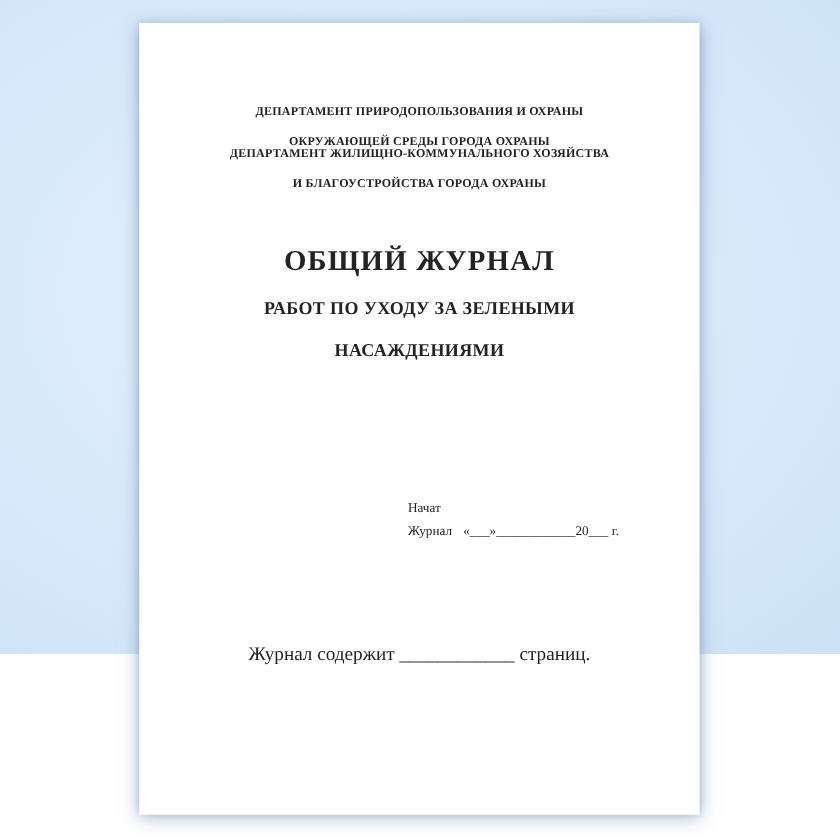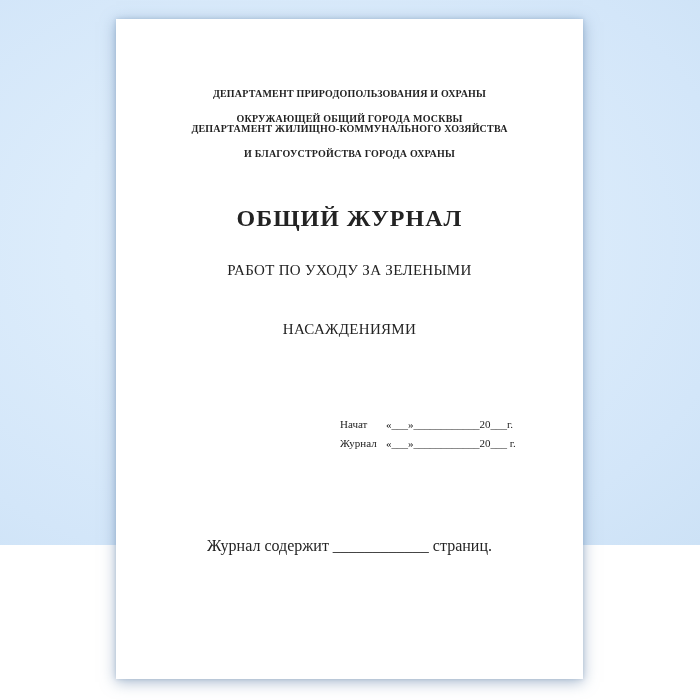--- a/index.html
+++ b/index.html
@@ -46,24 +46,24 @@
   .title-block { top: 168px; }
   .title-main {
     font-size: 24px;
     font-weight: bold;
     line-height: 27px;
     letter-spacing: 1px;
     margin: 0;
   }
   .title-sub {
     font-size: 15px;
-    font-weight: normal;
+    font-weight: bold;
     line-height: 17px;
     letter-spacing: 0.3px;
-    margin: 12px;
+    margin: 0;
   }
   .dates-block {
     position: absolute;
     left: 224px;
     top: 396px;
     font-size: 11px;
   }
   .date-row {
     display: flex;
     height: 19px;
@@ -85,38 +85,37 @@
   }
 </style>
 </head>
 <body>
 
 <div class="scene">
   <div class="paper">
 
     <div class="center-block org-block org-1">
       <div>ДЕПАРТАМЕНТ ПРИРОДОПОЛЬЗОВАНИЯ И ОХРАНЫ</div>
-      <div>ОКРУЖАЮЩЕЙ ОБЩИЙ ГОРОДА МОСКВЫ</div>
+      <div>ОКРУЖАЮЩЕЙ СРЕДЫ ГОРОДА ОХРАНЫ</div>
     </div>
 
     <div class="center-block org-block org-2">
       <div>ДЕПАРТАМЕНТ ЖИЛИЩНО-КОММУНАЛЬНОГО ХОЗЯЙСТВА</div>
       <div>И БЛАГОУСТРОЙСТВА ГОРОДА ОХРАНЫ</div>
     </div>
 
     <div class="center-block title-block">
       <div class="title-main">ОБЩИЙ ЖУРНАЛ</div>
       <div class="title-sub">РАБОТ ПО УХОДУ ЗА ЗЕЛЕНЫМИ</div>
       <div class="title-sub">НАСАЖДЕНИЯМИ</div>
     </div>
 
     <div class="dates-block">
       <div class="date-row">
         <span class="date-label">Начат</span>
-        <span class="date-value">«___»____________20___г.</span>
       </div>
       <div class="date-row">
         <span class="date-label">Журнал</span>
         <span class="date-value">«___»____________20___ г.</span>
       </div>
     </div>
 
     <div class="center-block footer-line">Журнал содержит ____________ страниц.</div>
 
   </div>

